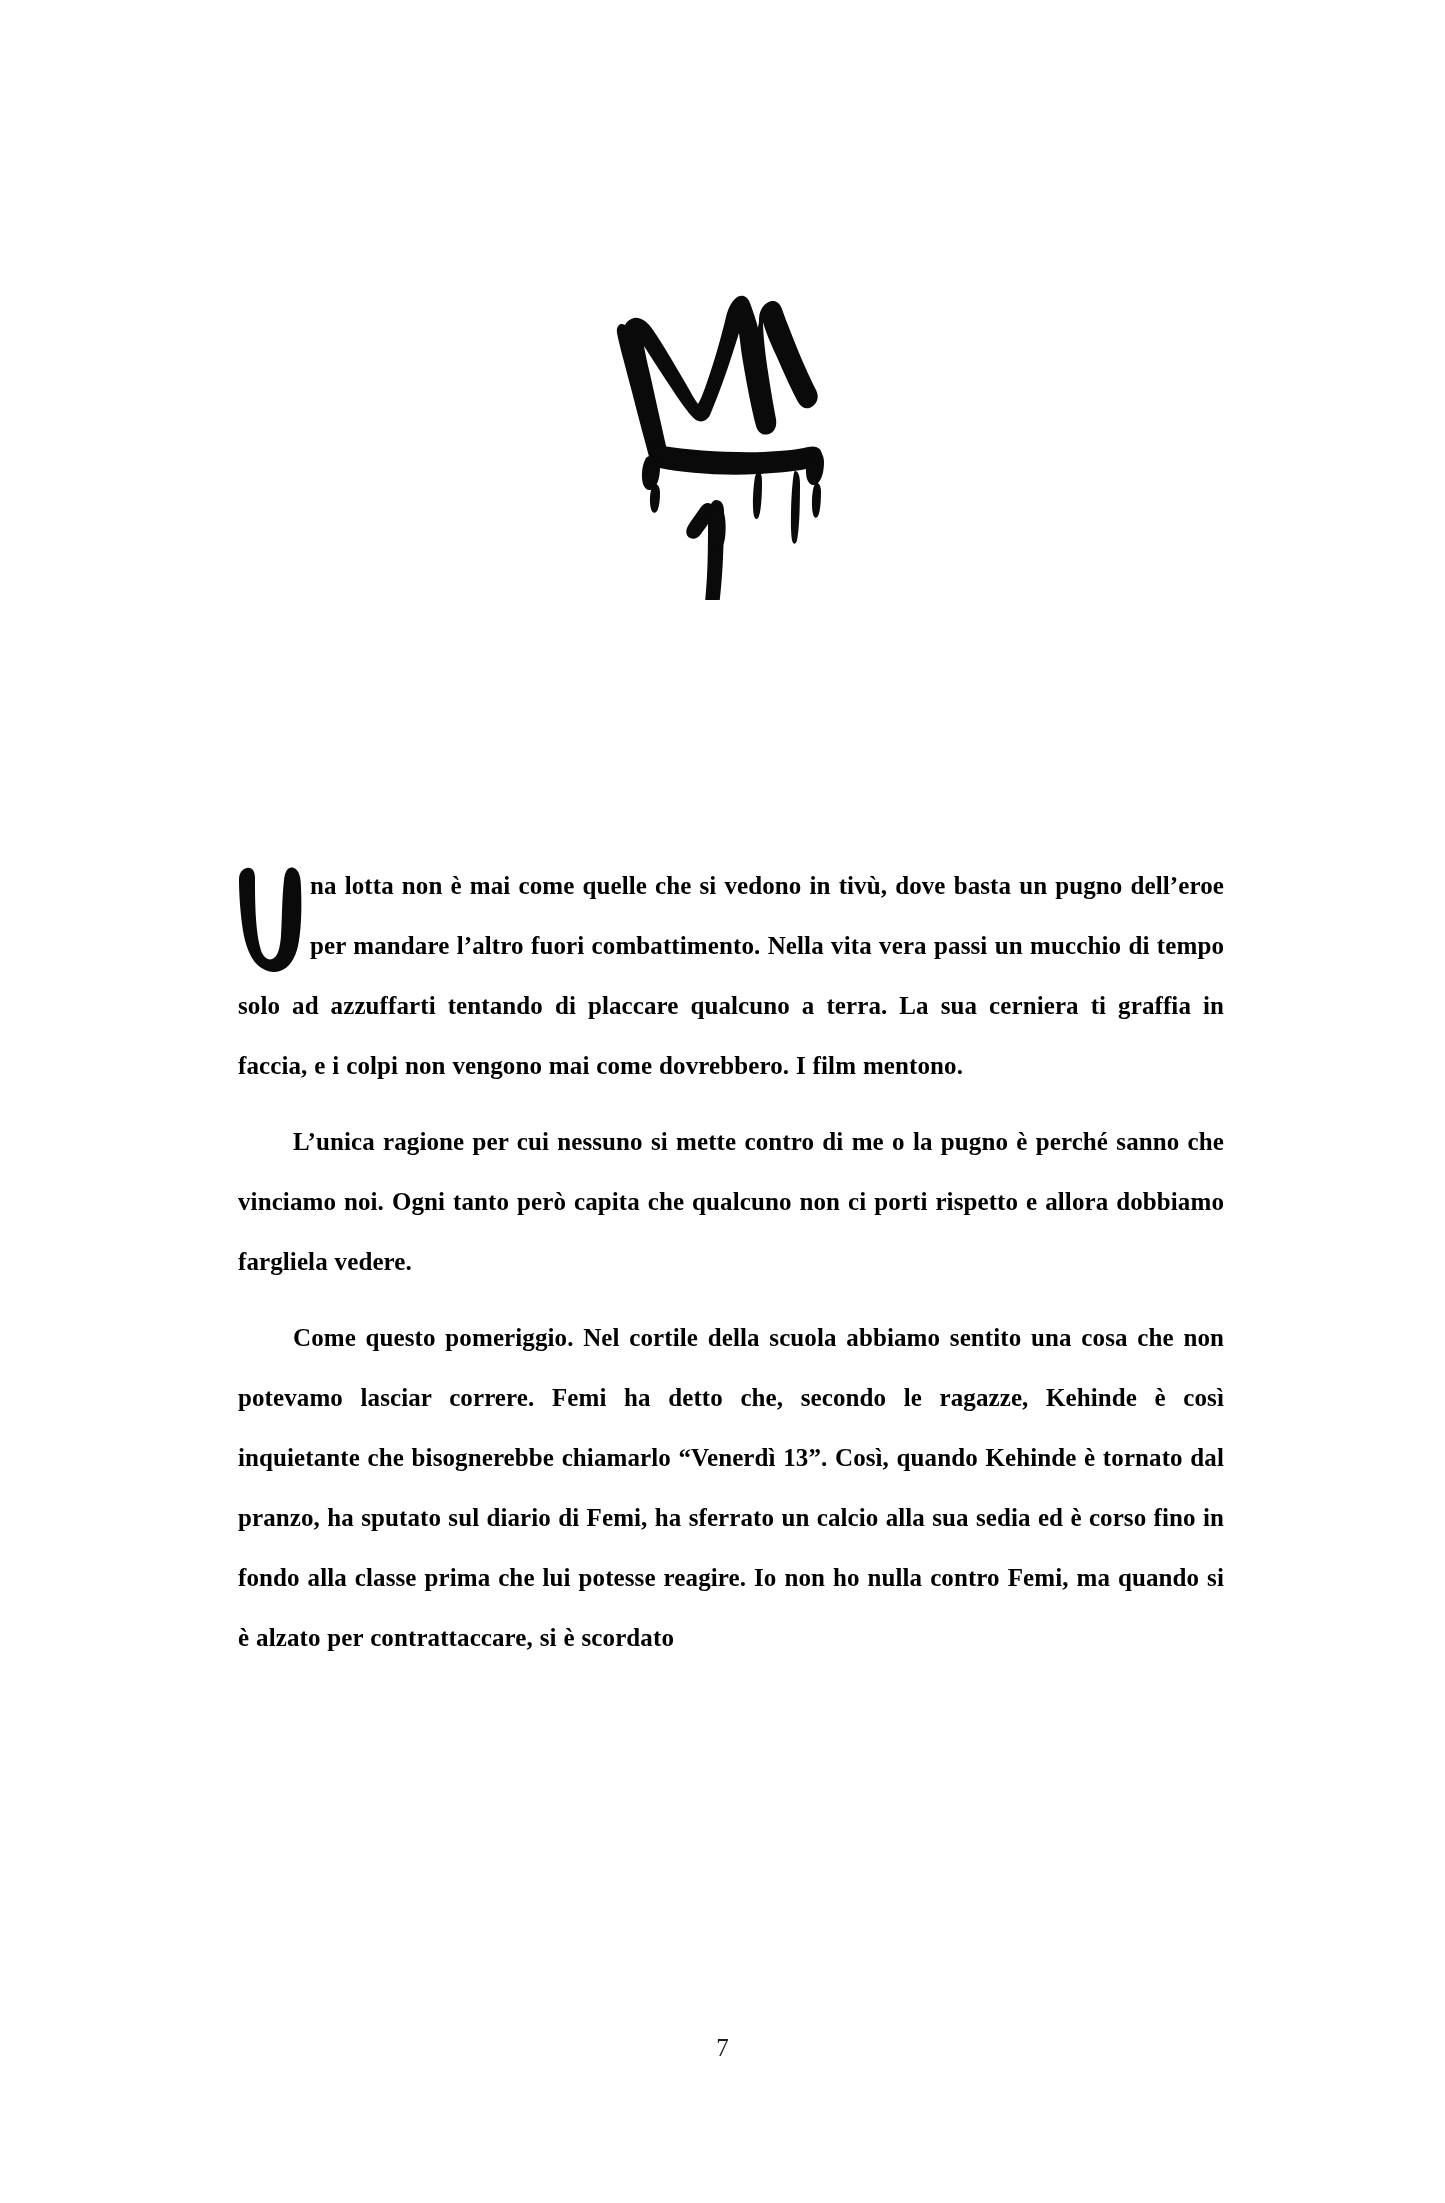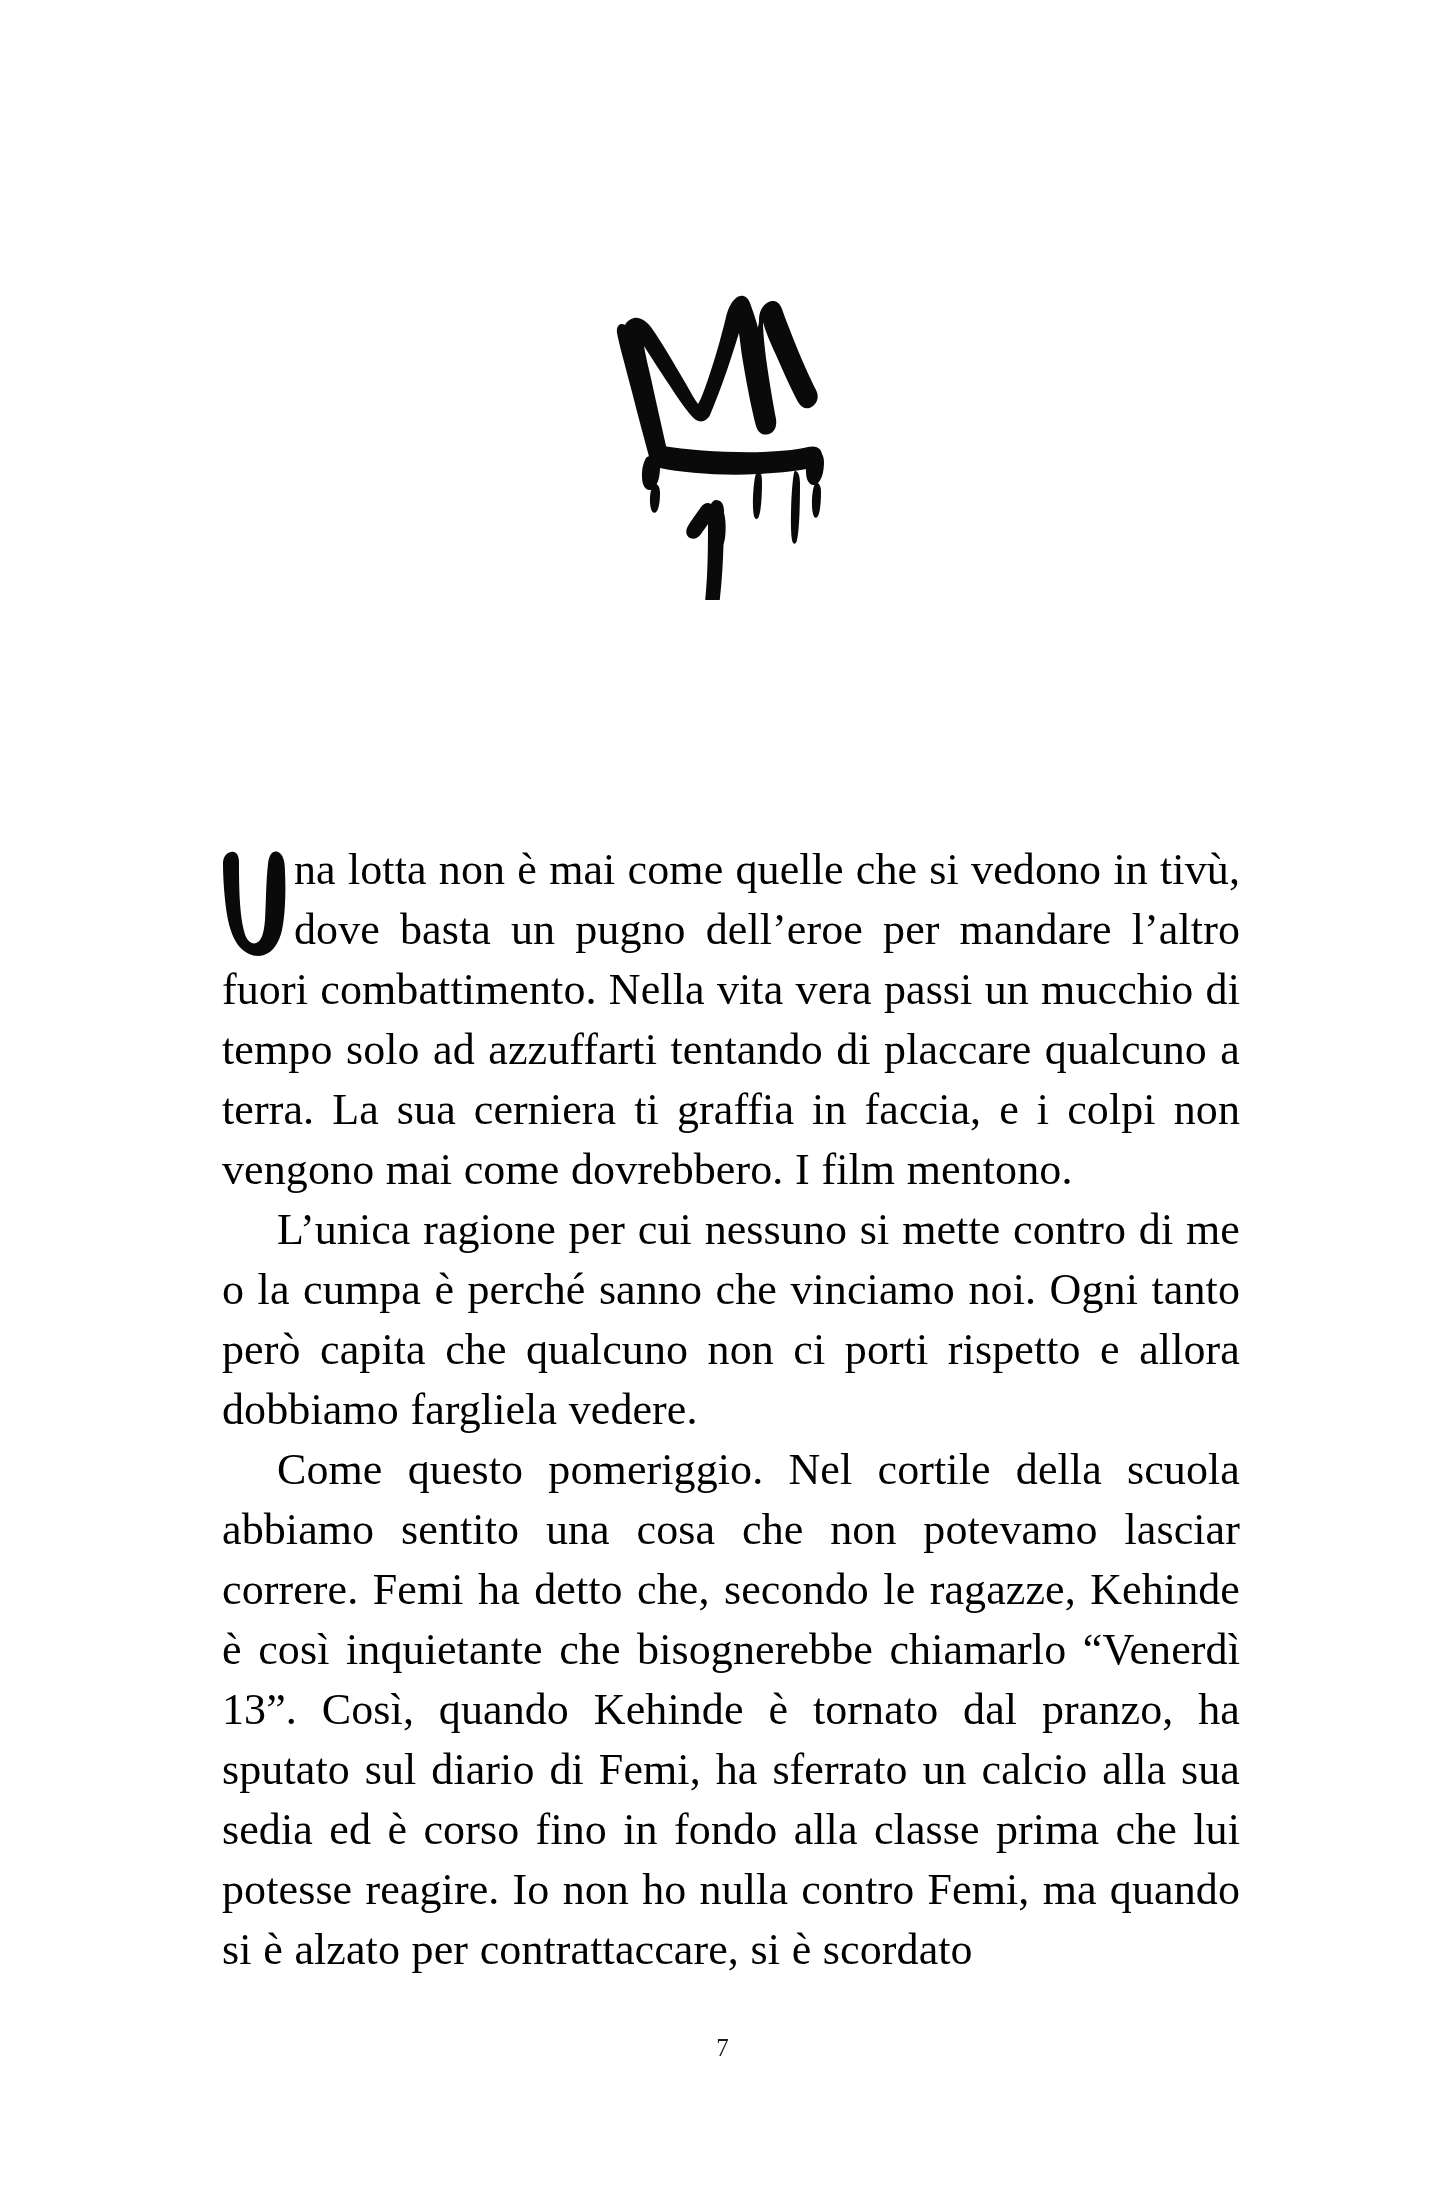--- a/index.html
+++ b/index.html
@@ -38,28 +38,29 @@
 
   
   .text-column {
     position: absolute;
     left: 222px;
     top: 840px;
     width: 1018px;
   }
 
   .body-par {
-    margin: 0;
+    margin: 16px;
     text-align: justify;
     text-justify: inter-word;
-    font-size: 44px;
+    font-size: 25px;
     line-height: 60px;
     letter-spacing: 0.1px;
     word-spacing: 0.5px;
     hyphens: none;
+    font-weight: bold;
   }
 
   .body-par + .body-par {
     text-indent: 55px;
   }
 
   
   .par-opening {
     position: relative;
   }
@@ -223,21 +224,21 @@
               C 32,99 27,97 24,91
               C 21,84 19,72 18,57
               C 17,41 17,25 17,16
               C 17,9 14,5 9,6
               Z"></path>
           </g>
         </svg>
       </span><span>na lotta non è mai come quelle che si vedono in tivù, dove basta un pugno dell’eroe per mandare l’altro fuori combattimento. Nella vita vera passi un mucchio di tempo solo ad azzuffarti tentando di placcare qualcuno a terra. La sua cerniera ti graffia in faccia, e i colpi non vengono mai come dovrebbero. I film mentono.</span>
     </p>
 
-    <p class="body-par">L’unica ragione per cui nessuno si mette contro di me o la cumpa è perché sanno che vinciamo noi. Ogni tanto però capita che qualcuno non ci porti rispetto e allora dobbiamo fargliela vedere.</p>
+    <p class="body-par">L’unica ragione per cui nessuno si mette contro di me o la pugno è perché sanno che vinciamo noi. Ogni tanto però capita che qualcuno non ci porti rispetto e allora dobbiamo fargliela vedere.</p>
 
     <p class="body-par">Come questo pomeriggio. Nel cortile della scuola abbiamo sentito una cosa che non potevamo lasciar correre. Femi ha detto che, secondo le ragazze, Kehinde è così inquietante che bisognerebbe chiamarlo “Venerdì 13”. Così, quando Kehinde è tornato dal pranzo, ha sputato sul diario di Femi, ha sferrato un calcio alla sua sedia ed è corso fino in fondo alla classe prima che lui potesse reagire. Io non ho nulla contro Femi, ma quando si è alzato per contrattaccare, si è scordato</p>
 
   </div>
 
   <div class="folio">7</div>
 
 </div>
 
 </body></html>

